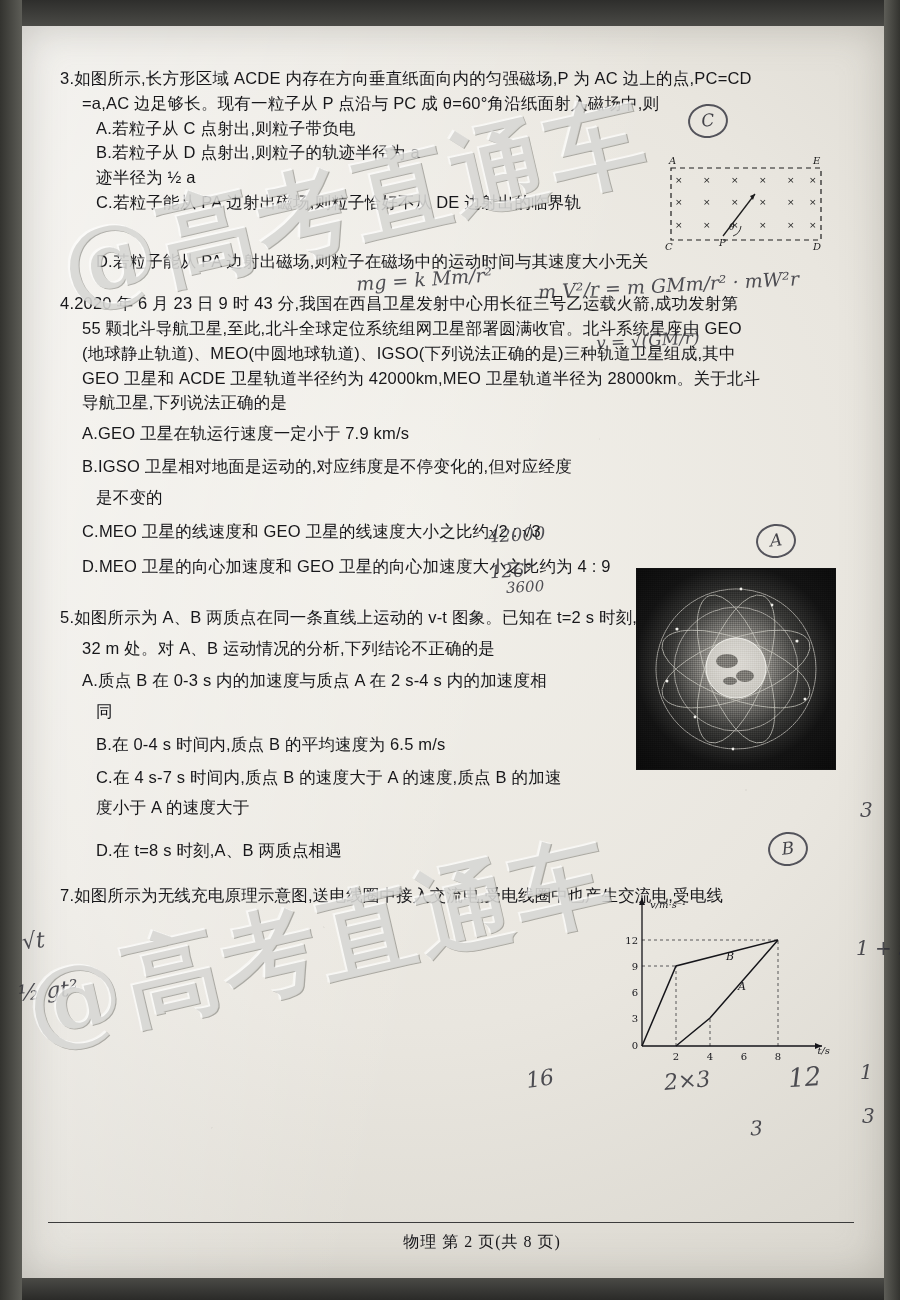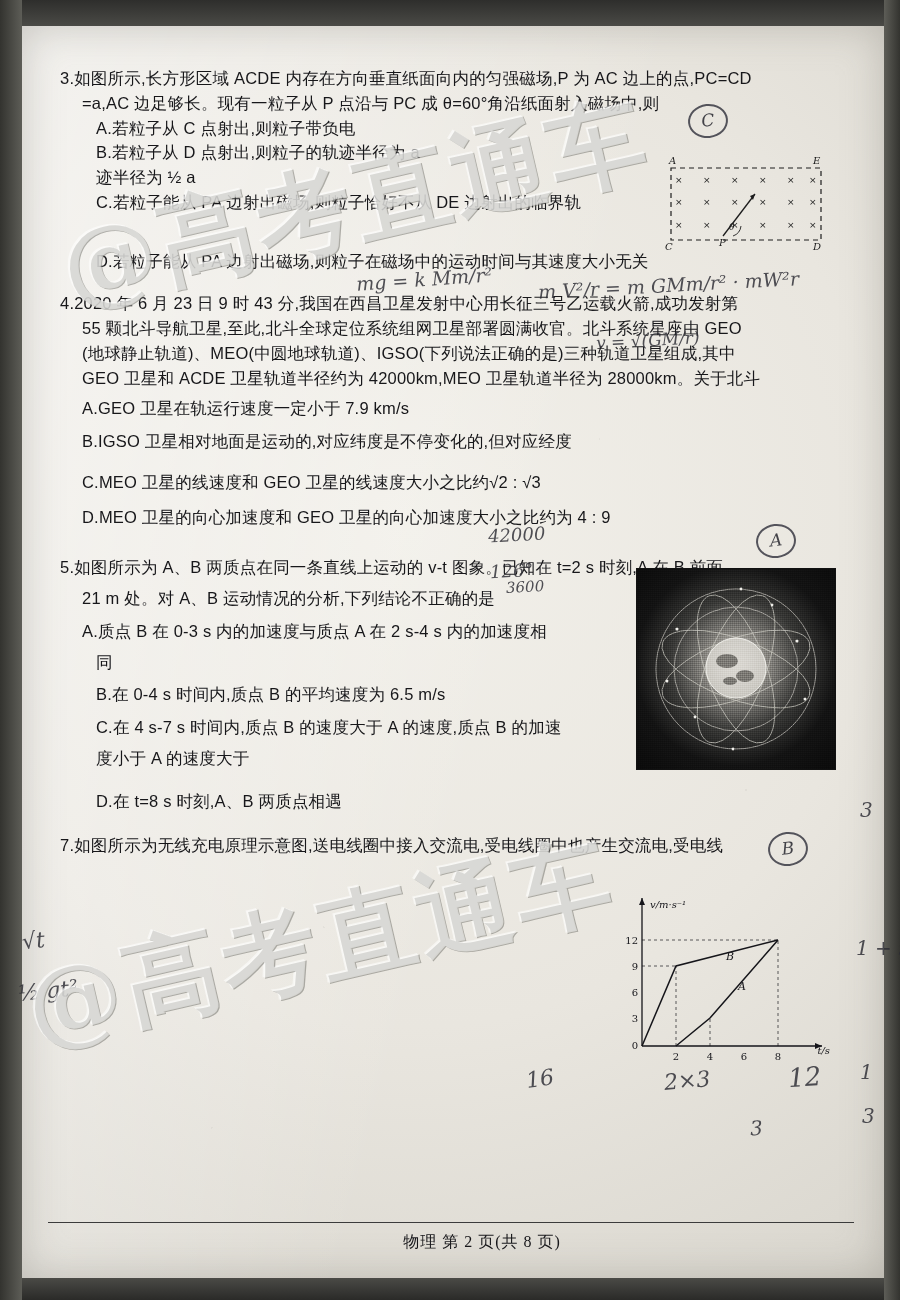--- a/index.html
+++ b/index.html
@@ -187,37 +187,39 @@
       <div class="qline indent2">D.若粒子能从 PA 边射出磁场,则粒子在磁场中的运动时间与其速度大小无关</div>
     </div>
 
     <div style="height:14px"></div>
 
     <div class="qblock">
       <div class="qline">4.2020 年 6 月 23 日 9 时 43 分,我国在西昌卫星发射中心用长征三号乙运载火箭,成功发射第</div>
       <div class="qline indent1">55 颗北斗导航卫星,至此,北斗全球定位系统组网卫星部署圆满收官。北斗系统星座由 GEO</div>
       <div class="qline indent1">(地球静止轨道)、MEO(中圆地球轨道)、IGSO(下列说法正确的是)三种轨道卫星组成,其中</div>
       <div class="qline indent1">GEO 卫星和 ACDE 卫星轨道半径约为 42000km,MEO 卫星轨道半径为 28000km。关于北斗</div>
+      <div class="qline indent1">导航卫星,下列说法正确的是</div>
       <div style="height:6px"></div>
       <div class="qline indent1">A.GEO 卫星在轨运行速度一定小于 7.9 km/s</div>
       <div style="height:8px"></div>
       <div class="qline indent1">B.IGSO 卫星相对地面是运动的,对应纬度是不停变化的,但对应经度</div>
       <div style="height:6px"></div>
+      <div class="qline indent2">是不变的</div>
       <div style="height:10px"></div>
       <div class="qline indent1">C.MEO 卫星的线速度和 GEO 卫星的线速度大小之比约√2 : √3</div>
       <div style="height:10px"></div>
       <div class="qline indent1">D.MEO 卫星的向心加速度和 GEO 卫星的向心加速度大小之比约为 4 : 9</div>
     </div>
 
     <div style="height:22px"></div>
 
     <div class="qblock">
       <div class="qline">5.如图所示为 A、B 两质点在同一条直线上运动的 v-t 图象。已知在 t=2 s 时刻,A 在 B 前面</div>
       <div style="height:6px"></div>
-      <div class="qline indent1">21 m 处。对 A、B 运动情况的分析,下列结论不正确的是</div>
+      <div class="qline indent1">32 m 处。对 A、B 运动情况的分析,下列结论不正确的是</div>
       <div style="height:8px"></div>
       <div class="qline indent1">A.质点 B 在 0-3 s 内的加速度与质点 A 在 2 s-4 s 内的加速度相</div>
       <div style="height:6px"></div>
       <div class="qline indent2">同</div>
       <div style="height:8px"></div>
       <div class="qline indent2">B.在 0-4 s 时间内,质点 B 的平均速度为 6.5 m/s</div>
       <div style="height:8px"></div>
       <div class="qline indent2">C.在 4 s-7 s 时间内,质点 B 的速度大于 A 的速度,质点 B 的加速</div>
       <div style="height:6px"></div>
       <div class="qline indent2">度小于 A 的速度大于</div>

